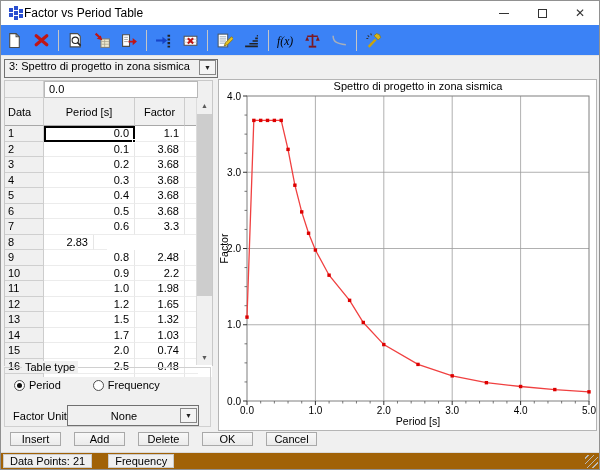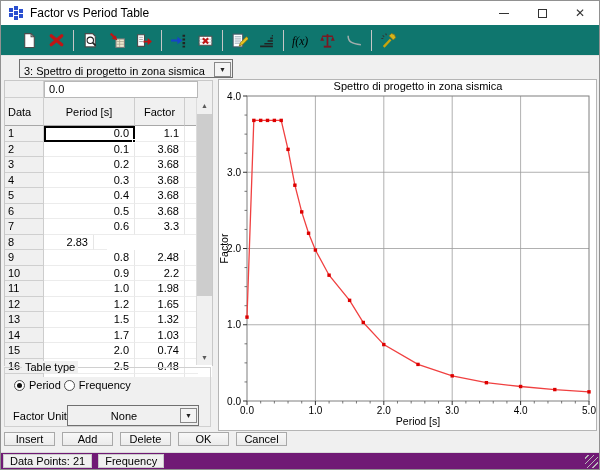--- a/index.html
+++ b/index.html
@@ -5,33 +5,33 @@
   html,body{margin:0;padding:0;background:#d7d7d7;}
   *{box-sizing:border-box;}
   .window{
     position:relative;width:600px;height:470px;background:#f0f0f0;
     border:1px solid #919191;font-family:"Liberation Sans",sans-serif;font-size:11px;color:#000;
     overflow:hidden;
   }
   
   .titlebar{height:24px;background:#ffffff;display:flex;align-items:center;}
   .title-icon{margin-left:7px;width:16px;height:16px;display:flex;}
-  .title-text{margin-left:6px;font-size:12px;}
+  .title-text{font-size:12px;}
   .caption{margin-left:auto;display:flex;height:100%;}
   .cap-btn{width:38px;height:100%;display:flex;align-items:center;justify-content:center;color:#333;}
   .min-glyph{display:block;width:10px;border-top:1px solid #333;}
   .max-glyph{display:block;width:9px;height:9px;border:1px solid #333;}
   .close-glyph{font-size:12px;line-height:1;}
   
-  .toolbar{height:31px;display:flex;align-items:center;padding-left:15px;background:#0f766e;border-bottom:1px solid #e3e3e3;text-align:center;}
+  .toolbar{height:31px;display:flex;align-items:center;padding-left:0;background:#3b82f6;border-bottom:1px solid #e3e3e3;text-align:center;}
   .tb-btn{width:27px;height:25px;display:flex;align-items:center;justify-content:center;border:1px solid transparent;}
   .tb-btn.disabled{opacity:.9;}
   .tb-sep{width:1px;height:21px;background:#c6c6c6;margin:0 3px;}
   
-  .combo{position:absolute;left:3px;top:58px;width:214px;height:19px;background:#f0f0f0;border:1px solid #707070;display:flex;align-items:flex-end;margin-left:15px;}
+  .combo{position:absolute;left:3px;top:58px;width:214px;height:19px;background:#f0f0f0;border:1px solid #707070;display:flex;align-items:flex-start;}
   .combo-text{flex:1;padding:0 4px;white-space:nowrap;overflow:hidden;}
   .combo-btn{width:17px;height:15px;margin-right:1px;border:1px solid #888;background:#f4f4f4;display:flex;align-items:center;justify-content:center;font-size:7px;color:#222;}
   .tablewrap{position:absolute;left:3px;top:79px;width:209px;height:286px;background:#f0f0f0;border:1px solid #c8c8c8;}
   .editrow{display:flex;height:17px;}
   .corner-cell{width:39px;background:#f0f0f0;border-right:1px solid #cfcfcf;border-bottom:1px solid #cfcfcf;}
   .edit-cell{width:154px;background:#fff;border:1px solid #b8b8b8;padding:1px 4px;font-size:11px;}
   .gridhead{display:flex;height:28px;}
   .h-cell{background:#f0f0f0;border-right:1px solid #cdcdcd;border-bottom:1px solid #a8a8a8;display:flex;align-items:center;justify-content:center;}
   .h-data{width:39px;justify-content:flex-start;padding-left:3px;}
   .h-period{width:91px;}
@@ -47,33 +47,33 @@
   .c-selected{position:relative;outline:2px solid #000;outline-offset:-2px;z-index:2;}
   .sel-handle{position:absolute;right:-2px;bottom:-2px;width:4px;height:4px;background:#000;border:1px solid #fff;}
   
   .vscroll{position:absolute;right:0;top:17px;bottom:0;width:16px;background:#f0f0f0;border-left:1px solid #dcdcdc;}
   .sb-btn{height:15px;display:flex;align-items:center;justify-content:center;font-size:7px;color:#5a5a5a;background:#f0f0f0;}
   .sb-down{position:absolute;bottom:0;left:0;right:0;}
   .sb-thumb{position:absolute;left:0;right:0;top:16px;height:182px;background:#cdcdcd;}
   
   .groupbox{position:absolute;left:3px;top:366px;width:207px;height:60px;border:1px solid #d0d0d0;}
   .gb-label{position:absolute;left:6px;top:-7px;background:#f0f0f0;padding:0 3px;margin-left:11px;}
-  .radio-row{position:absolute;left:9px;top:11px;display:flex;gap:3px;}
+  .radio-row{position:absolute;left:9px;top:11px;display:flex;gap:32px;}
   .radio-opt{display:flex;align-items:center;gap:4px;}
   .radio{width:11px;height:11px;border:1px solid #4f4f4f;border-radius:50%;background:#fff;position:relative;}
   .radio.checked::after{content:"";position:absolute;left:2px;top:2px;width:5px;height:5px;border-radius:50%;background:#111;}
   .fu-row{position:absolute;left:8px;top:37px;display:flex;align-items:center;text-align:center;}
   .fu-label{width:54px;}
   .fu-combo{width:132px;height:21px;background:#f0f0f0;border:1px solid #707070;display:flex;align-items:center;}
   .fu-text{flex:1;padding:0 5px;}
   
   .btn-row{position:absolute;left:3px;top:431px;display:flex;gap:7px;}
-  .push-btn{width:51px;height:14px;background:linear-gradient(#f8f8f8,#ebebeb);border:1px solid #a9a9a9;display:flex;align-items:center;justify-content:center;}
-  
-  .statusbar{position:absolute;left:0;right:0;bottom:0;height:17px;background:#701a75;border-top:1px solid #dadada;display:flex;align-items:center;padding-left:2px;gap:6px;}
+  .push-btn{width:51px;height:14px;background:linear-gradient(#f8f8f8,#ebebeb);border:1px solid #a9a9a9;display:flex;align-items:center;justify-content:center;margin-left:6px;}
+  
+  .statusbar{position:absolute;left:0;right:0;bottom:0;height:17px;background:#a16207;border-top:1px solid #dadada;display:flex;align-items:center;padding-left:2px;gap:16px;}
   .status-cell{height:14px;border:1px solid #cbcbcb;display:flex;align-items:center;padding:0 6px;background:#f0f0f0;}
   .resize-grip{position:absolute;right:1px;bottom:1px;width:13px;height:13px;
     background:repeating-linear-gradient(135deg,transparent 0 2px,#b9b9b9 2px 3px,transparent 3px 4px);}
   
   .chartpanel{position:absolute;left:217px;top:78px;width:379px;height:352px;background:#fff;border:1px solid #b5b5b5;}
 </style>
 </head>
 <body>
 
 <div class="window">

